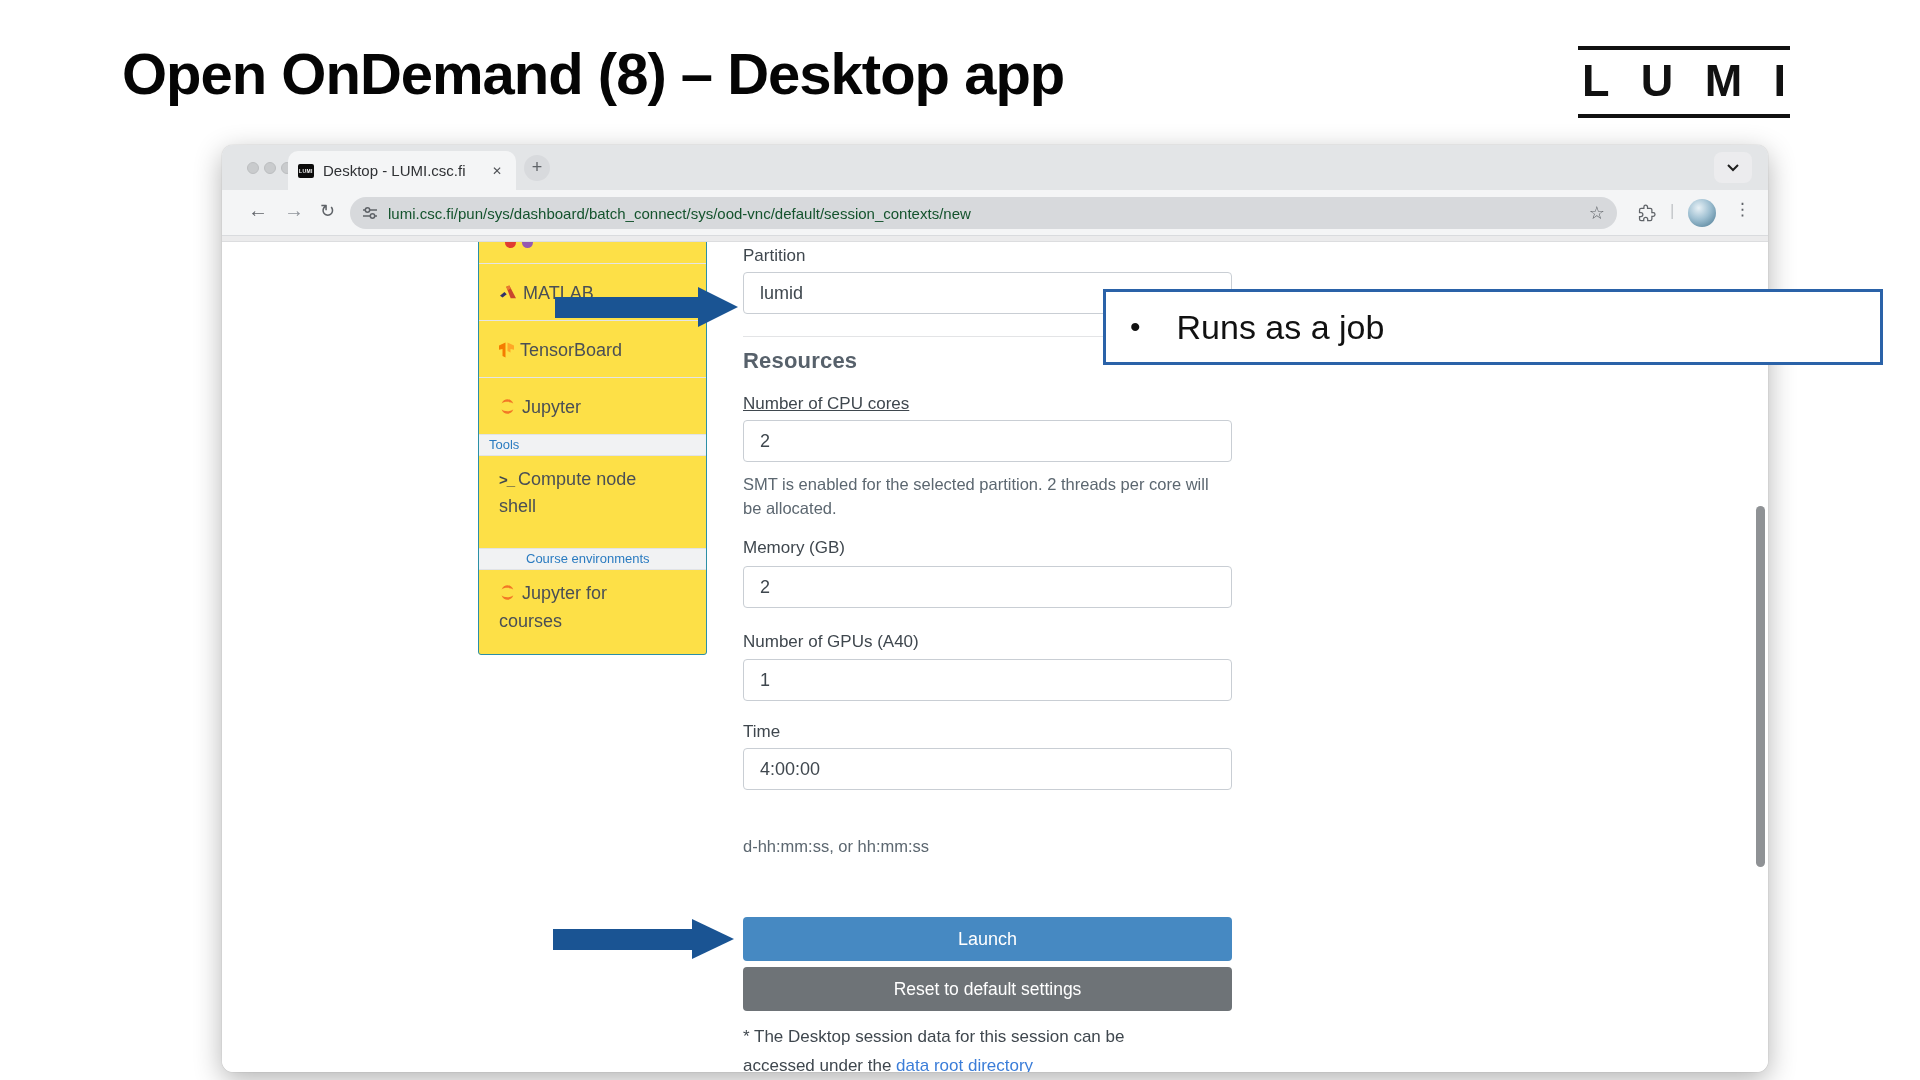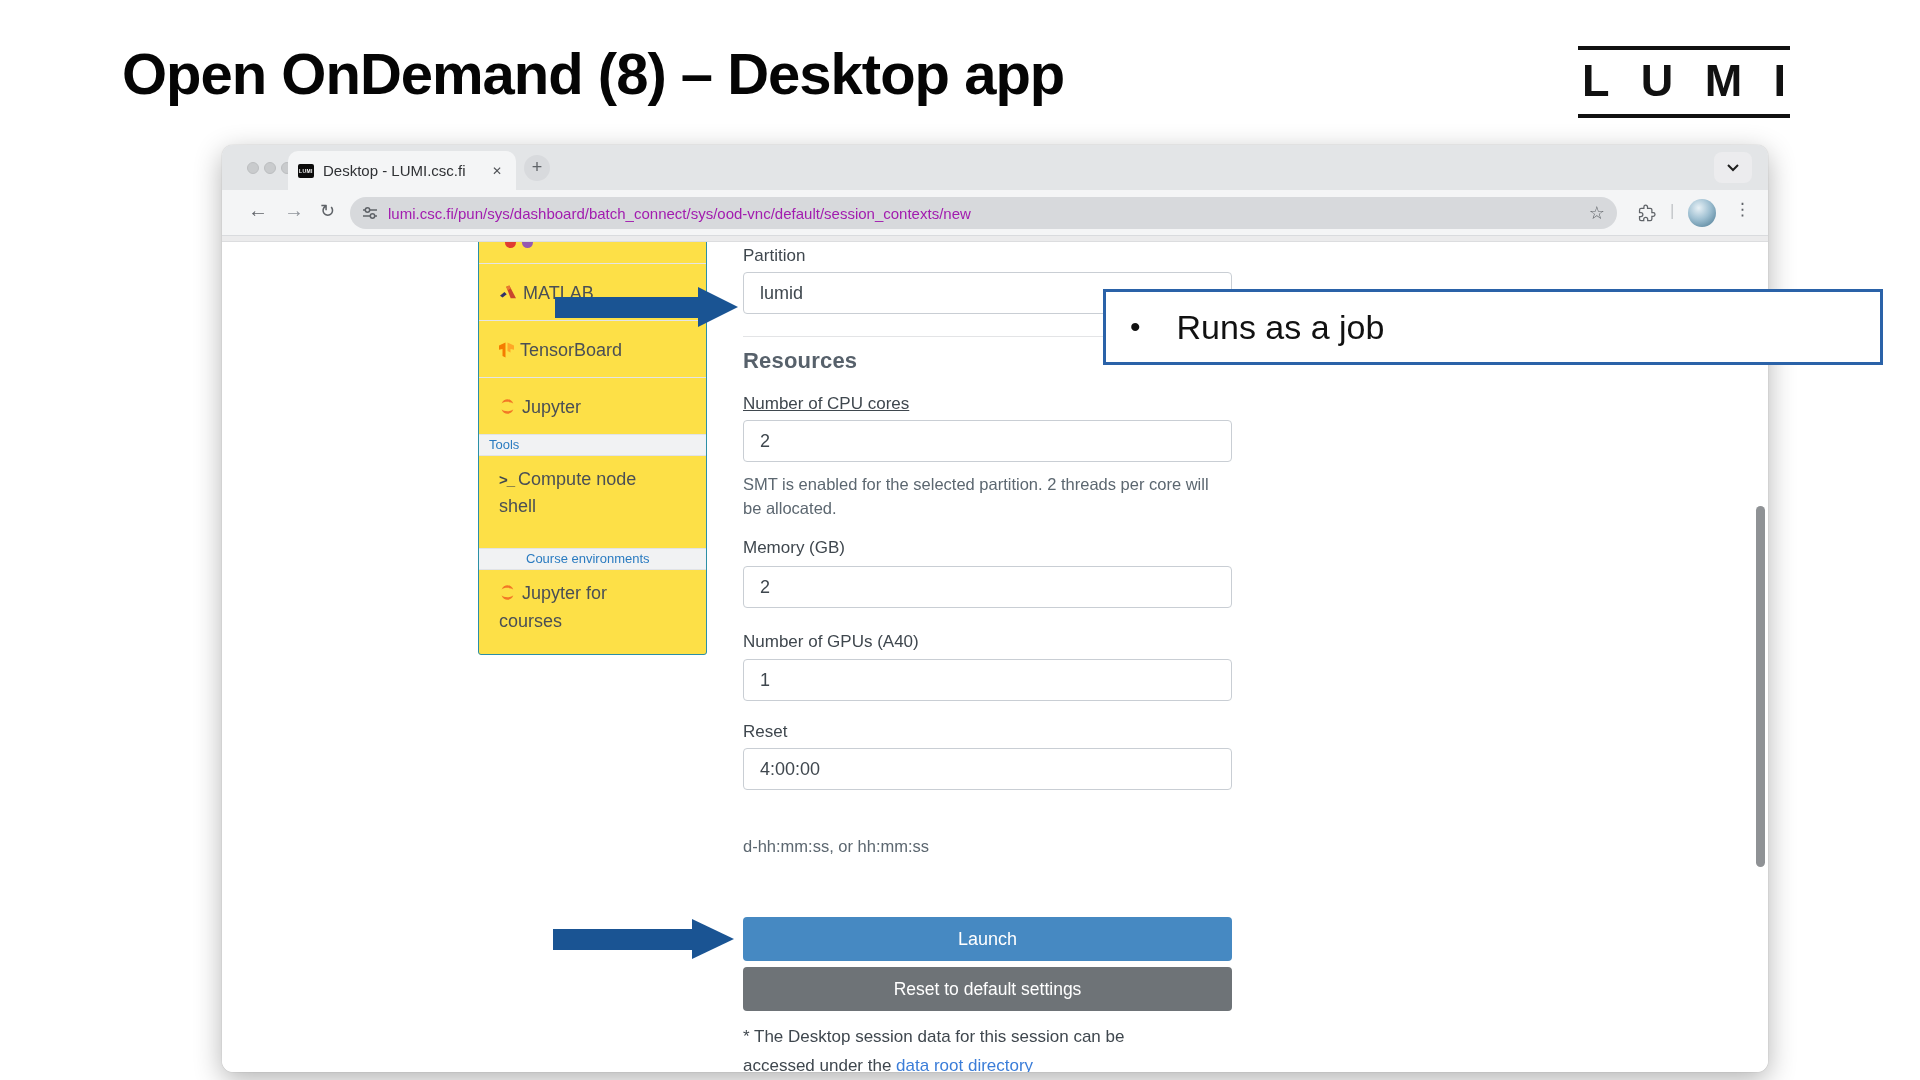--- a/index.html
+++ b/index.html
@@ -42,21 +42,21 @@
             background:#d8dadd; color:#5f6368; font-size:18px; line-height:24px; text-align:center; }
   .win-chevron { position:absolute; right:16px; top:7px; width:38px; height:31px; border-radius:8px;
                  background:#ececee; display:flex; align-items:center; justify-content:center; }
 
   .toolbar { position:absolute; left:0; top:45px; width:100%; height:46px; background:#f4f5f6;
              border-bottom:1px solid #d9dbde; }
   .nav-ic { position:absolute; top:9px; font-size:20px; color:#5f6368; }
   .back{left:26px;} .fwd{left:62px; color:#8f949a;} .reload{left:98px; font-size:18px; top:10px;}
   .urlpill { position:absolute; left:128px; top:7px; width:1267px; height:32px; border-radius:16px;
              background:#d7d9dc; display:flex; align-items:center; padding:0 12px; }
-  .url-text { margin-left:10px; font-size:15px; color:#a21caf; white-space:nowrap; overflow:hidden; flex:1; }
+  .url-text { margin-left:10px; font-size:15px; color:#14532d; white-space:nowrap; overflow:hidden; flex:1; }
   .star { font-size:18px; color:#5f6368; margin-left:8px; }
   .ext { position:absolute; left:1415px; top:14px; }
   .sep { position:absolute; left:1448px; top:11px; color:#c3c6c9; font-size:17px; }
   .avatar { position:absolute; left:1466px; top:9px; width:28px; height:28px; border-radius:50%;
             background:radial-gradient(circle at 38% 32%, #e8f1f6, #9fc0d2 45%, #6e97ad 75%, #557e94); }
   .menu3 { position:absolute; left:1512px; top:9px; font-size:17px; color:#5f6368; }
 
   .content { position:absolute; left:0; top:91px; width:100%; height:836px; background:#fff; overflow:hidden; }
   .topstrip { position:absolute; left:0; top:0; width:100%; height:6px; background:#ebebec;
               border-bottom:1px solid #dcdddf; z-index:3; }
@@ -218,21 +218,21 @@
         <div class="f-label" style="top:158px;text-decoration:underline;">Number of CPU cores</div>
         <input class="f-input" style="top: 184px;" value="2">
         <div class="f-help" style="top:236px;">SMT is enabled for the selected partition. 2 threads per core will be allocated.</div>
 
         <div class="f-label" style="top:302px;">Memory (GB)</div>
         <input class="f-input" style="top: 330px;" value="2">
 
         <div class="f-label" style="top:396px;">Number of GPUs (A40)</div>
         <input class="f-input" style="top: 423px;" value="1">
 
-        <div class="f-label" style="top:486px;">Reset</div>
+        <div class="f-label" style="top:486px;">Time</div>
         <input class="f-input" style="top: 512px;" value="4:00:00">
         <div class="f-help" style="top:562px;margin-top:36px;">d-hh:mm:ss, or hh:mm:ss</div>
 
         <button class="btn btn-launch">Launch</button>
         <button class="btn btn-reset">Reset to default settings</button>
 
         <div class="footnote">
           <span>* The Desktop session data for this session can be accessed under the </span><a href="#">data root directory</a>
         </div>
       </div>

